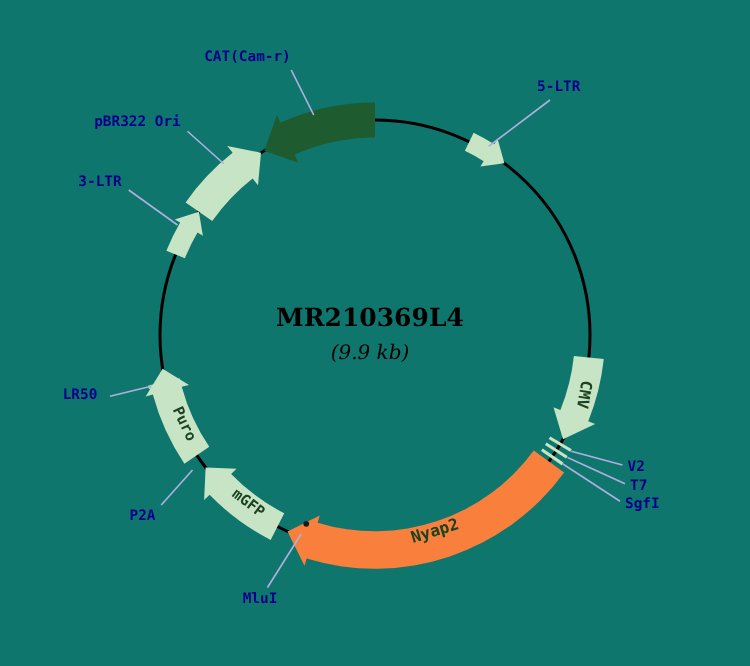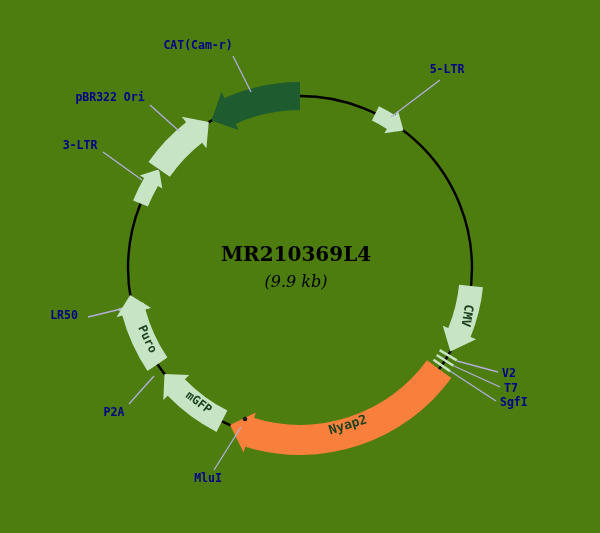--- a/index.html
+++ b/index.html
@@ -1,16 +1,16 @@
 <!DOCTYPE html>
 <html><head>
 <meta charset="utf-8">
 <style>
   html,body{margin:0;padding:0;background:#ffffff;}
-  .stage{width:600px;height:533px;background:#4d7c0f;position:relative;overflow:hidden;
+  .stage{width:600px;height:533px;background:#0f766e;position:relative;overflow:hidden;
          font-family:"Liberation Sans",sans-serif;}
   svg{display:block;}
   text{user-select:none;}
   .lbl{font-family:"DejaVu Sans Mono","Liberation Mono",monospace;font-weight:bold;font-size:11.5px;}
   .onarc{font-family:"DejaVu Sans Mono","Liberation Mono",monospace;font-weight:bold;}
   .title{font-family:"DejaVu Serif","Liberation Serif",serif;font-weight:bold;font-size:20px;}
   .subtitle{font-family:"DejaVu Serif","Liberation Serif",serif;font-style:italic;font-size:16px;}
 </style>
 </head>
 <body>

